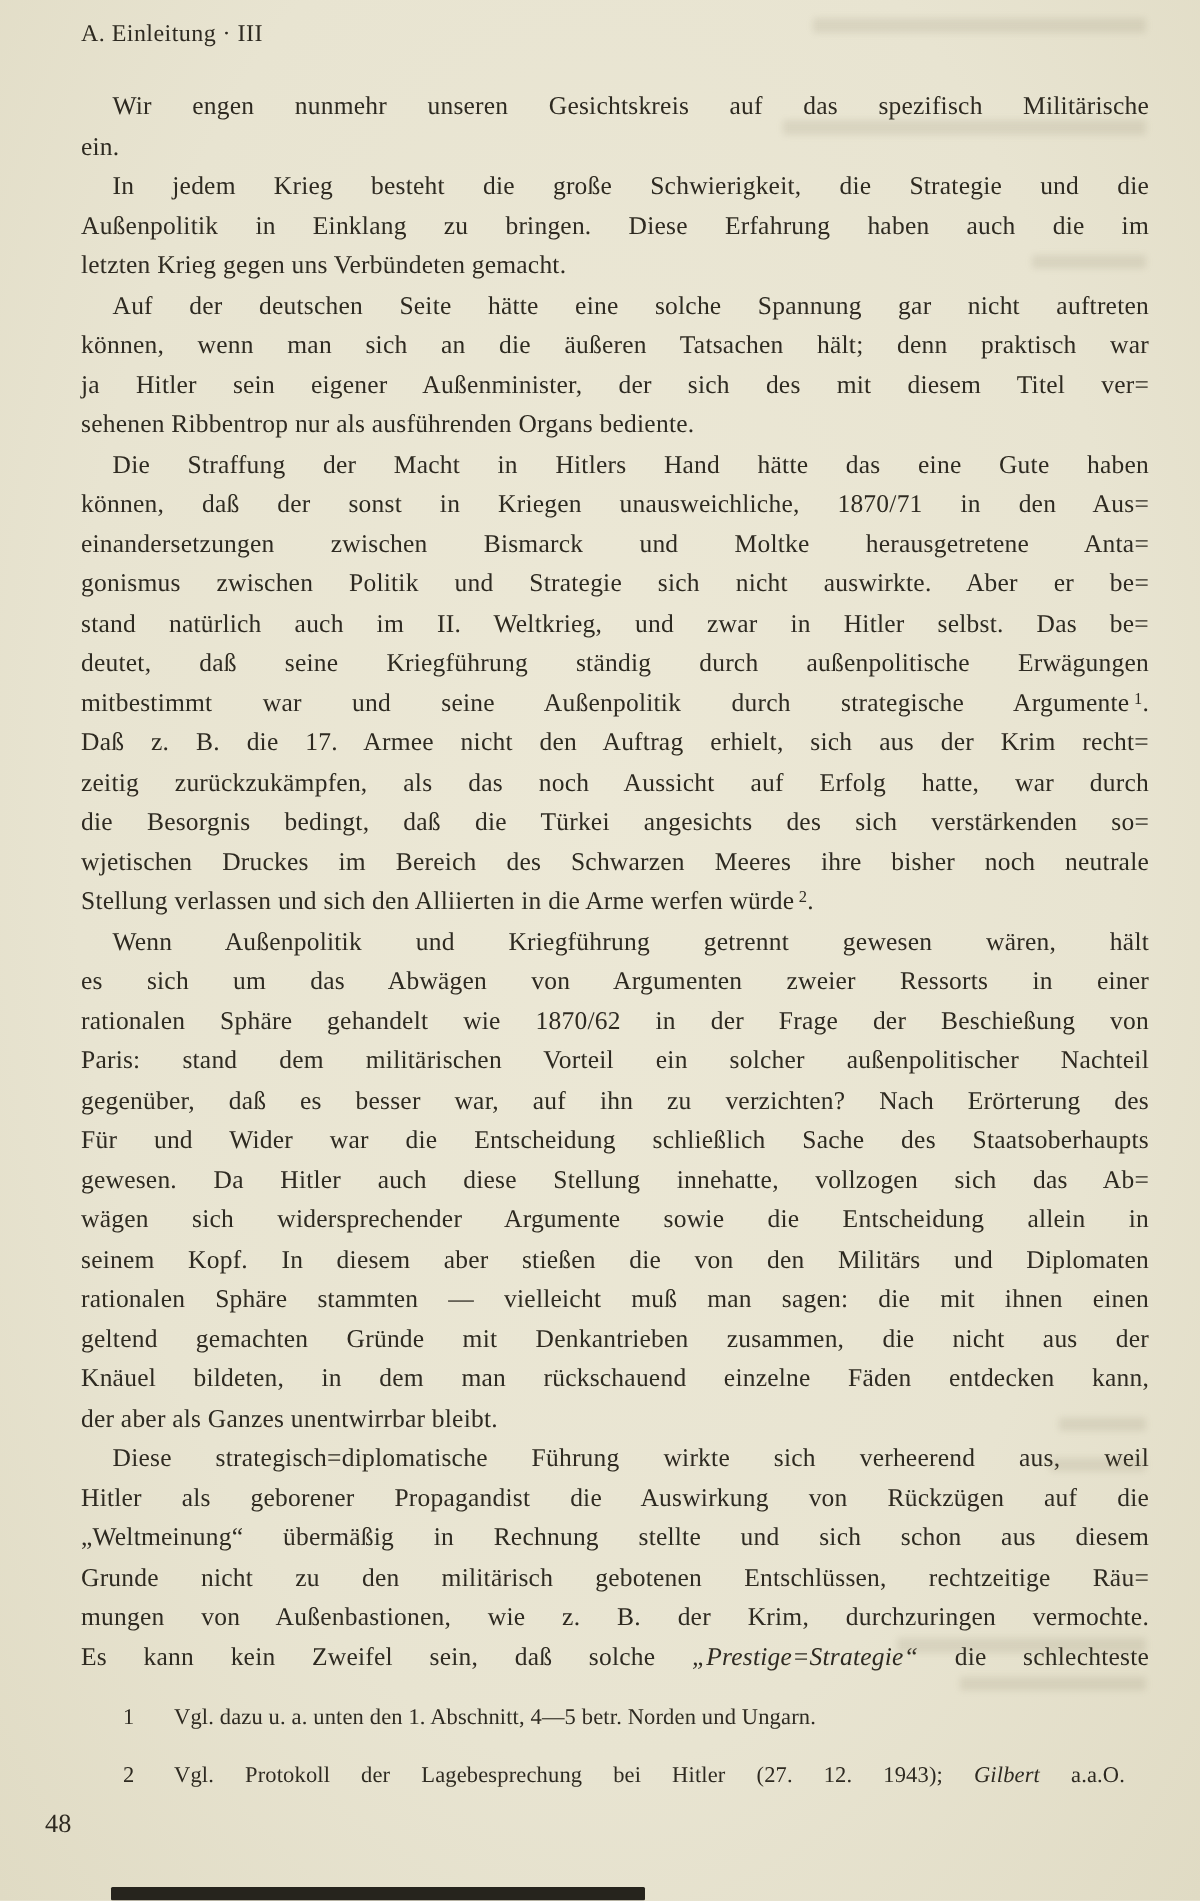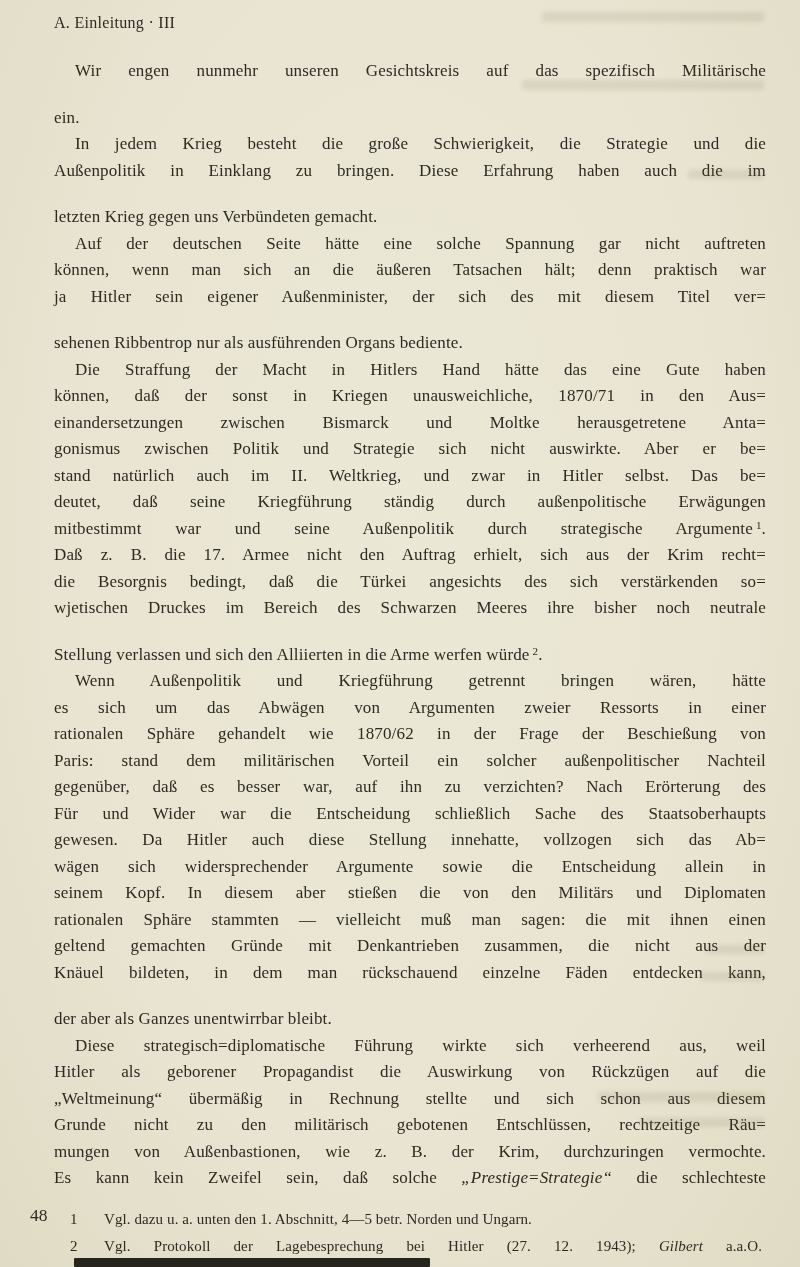--- a/index.html
+++ b/index.html
@@ -29,36 +29,36 @@
     font-size: 17px;
     line-height: 26.5px;
     letter-spacing: 0.15px;
   }
   .para { margin: 0; }
   .line {
     display: block;
     text-align: justify;
     text-align-last: justify;
   }
-  .line.last { text-align-last: left; margin-top: 20px; }
+  .line.last { text-align-last: left; }
   .line.indent { text-indent: 21px; }
   .fnref {
     font-size: 11px;
     line-height: 0;
     vertical-align: 5px;
     margin-left: 3px;
   }
   .italic { font-style: italic; }
   .footnotes {
     margin-top: 16px;
     font-size: 15px;
     line-height: 23px;
     letter-spacing: 0.1px;
   }
-  .footnote { margin: 4px; }
+  .footnote { margin: 16px; }
   .fn-num {
     display: inline-block;
     width: 46px;
     padding-left: 12px;
     box-sizing: border-box;
   }
   .fn-line { display: block; }
   .fn-line.justify { text-align: justify; text-align-last: justify; }
   .fn-cont { display: block; padding-left: 46px; }
   .page-number {
@@ -121,27 +121,28 @@
 
     <p class="para">
       <span class="line indent">Die Straffung der Macht in Hitlers Hand hätte das eine Gute haben</span>
       <span class="line">können, daß der sonst in Kriegen unausweichliche, 1870/71 in den Aus=</span>
       <span class="line">einandersetzungen zwischen Bismarck und Moltke herausgetretene Anta=</span>
       <span class="line">gonismus zwischen Politik und Strategie sich nicht auswirkte. Aber er be=</span>
       <span class="line">stand natürlich auch im II. Weltkrieg, und zwar in Hitler selbst. Das be=</span>
       <span class="line">deutet, daß seine Kriegführung ständig durch außenpolitische Erwägungen</span>
       <span class="line"><span>mitbestimmt war und seine Außenpolitik durch strategische Argumente</span><sup class="fnref">1</sup><span>.</span></span>
       <span class="line">Daß z. B. die 17. Armee nicht den Auftrag erhielt, sich aus der Krim recht=</span>
+      <span class="line">zeitig zurückzukämpfen, als das noch Aussicht auf Erfolg hatte, war durch</span>
       <span class="line">die Besorgnis bedingt, daß die Türkei angesichts des sich verstärkenden so=</span>
       <span class="line">wjetischen Druckes im Bereich des Schwarzen Meeres ihre bisher noch neutrale</span>
       <span class="line last"><span>Stellung verlassen und sich den Alliierten in die Arme werfen würde</span><sup class="fnref">2</sup><span>.</span></span>
     </p>
 
     <p class="para">
-      <span class="line indent">Wenn Außenpolitik und Kriegführung getrennt bringen wären, hätte</span>
+      <span class="line indent">Wenn Außenpolitik und Kriegführung getrennt gewesen wären, hält</span>
       <span class="line">es sich um das Abwägen von Argumenten zweier Ressorts in einer</span>
       <span class="line">rationalen Sphäre gehandelt wie 1870/62 in der Frage der Beschießung von</span>
       <span class="line">Paris: stand dem militärischen Vorteil ein solcher außenpolitischer Nachteil</span>
       <span class="line">gegenüber, daß es besser war, auf ihn zu verzichten? Nach Erörterung des</span>
       <span class="line">Für und Wider war die Entscheidung schließlich Sache des Staatsoberhaupts</span>
       <span class="line">gewesen. Da Hitler auch diese Stellung innehatte, vollzogen sich das Ab=</span>
       <span class="line">wägen sich widersprechender Argumente sowie die Entscheidung allein in</span>
       <span class="line">seinem Kopf. In diesem aber stießen die von den Militärs und Diplomaten</span>
       <span class="line">rationalen Sphäre stammten — vielleicht muß man sagen: die mit ihnen einen</span>
       <span class="line">geltend gemachten Gründe mit Denkantrieben zusammen, die nicht aus der</span>

